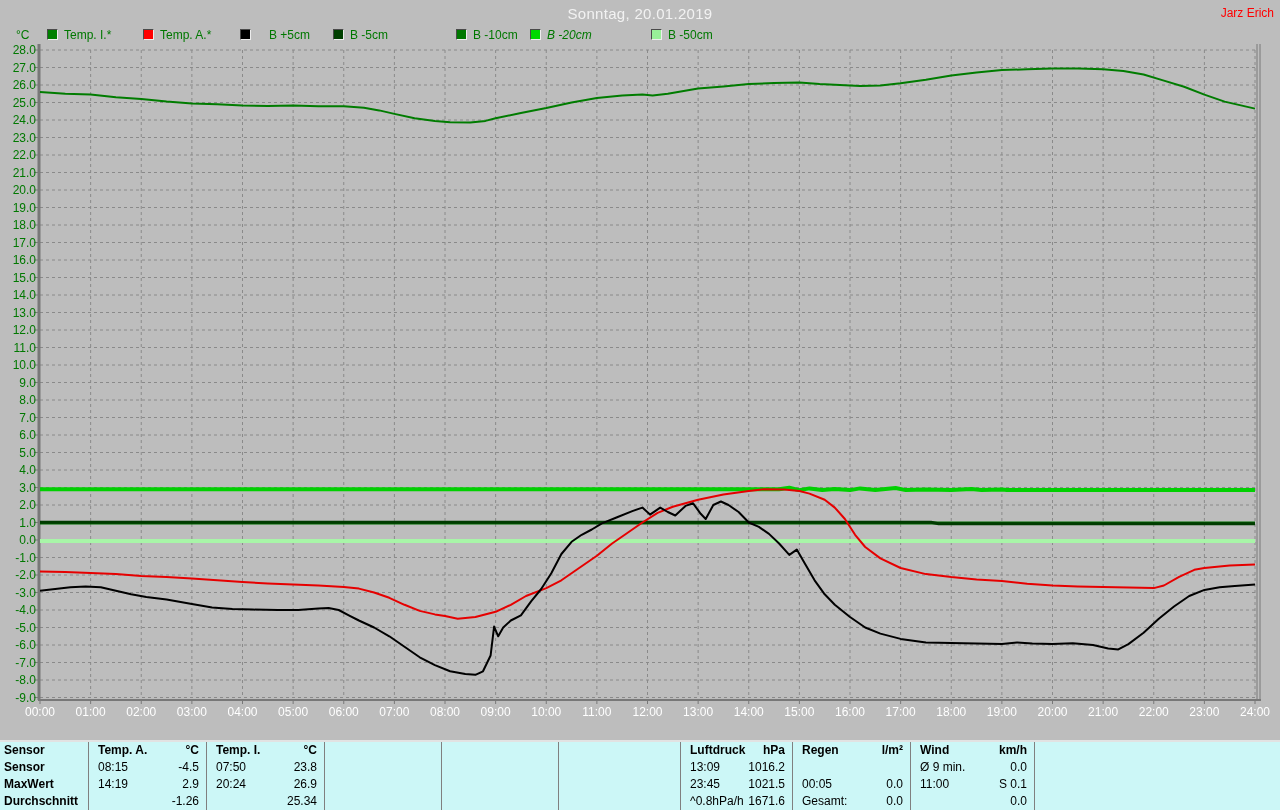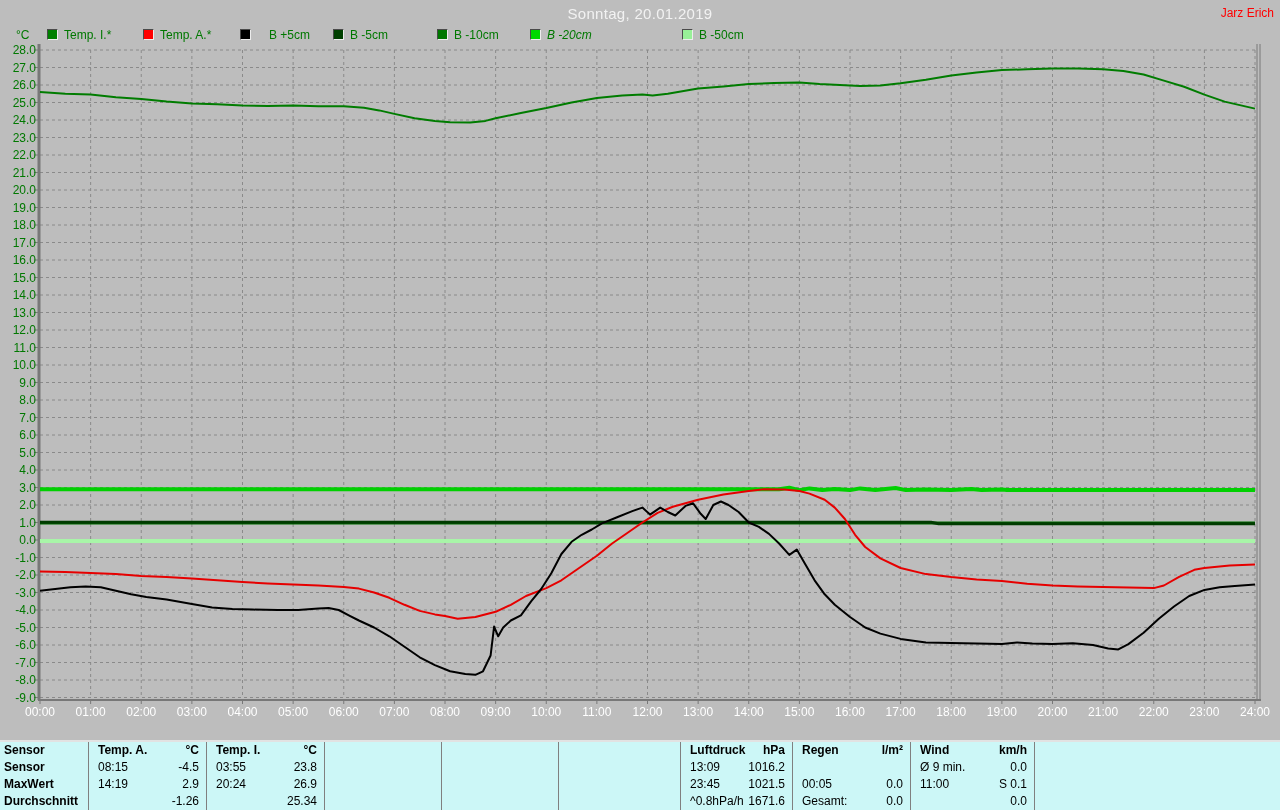--- a/index.html
+++ b/index.html
@@ -51,29 +51,29 @@
       <span>Temp. A.*</span>
     </div>
     <div class="legend-item" style="left: 240px; gap: 12px;">
       <span class="swatch" style="background: rgb(0, 0, 0);"></span>
       <span>B +5cm</span>
     </div>
     <div class="legend-item" style="left: 333px;">
       <span class="swatch" style="background: rgb(0, 64, 0);"></span>
       <span>B -5cm</span>
     </div>
-    <div class="legend-item" style="left: 437px; text-align: right;">
+    <div class="legend-item" style="left: 456px; text-align: right;">
       <span class="swatch" style="background: rgb(0, 120, 0);"></span>
       <span>B -10cm</span>
     </div>
     <div class="legend-item" style="left: 530px; font-style: italic;">
       <span class="swatch" style="background: rgb(0, 216, 0);"></span>
       <span>B -20cm</span>
     </div>
-    <div class="legend-item" style="left: 654px; padding-left: 28px;">
+    <div class="legend-item" style="left: 623px; padding-left: 28px;">
       <span class="swatch" style="background: rgb(152, 240, 152);"></span>
       <span>B -50cm</span>
     </div>
   </div>
 
 <svg id="chart-svg" width="1280" height="740">
     <g>
       <line x1="40" y1="50" x2="1255" y2="50" stroke="#8A8A8A" stroke-width="1" stroke-dasharray="3 3"></line>
       <line x1="40" y1="67.5" x2="1255" y2="67.5" stroke="#8A8A8A" stroke-width="1" stroke-dasharray="3 3"></line>
       <line x1="40" y1="85" x2="1255" y2="85" stroke="#8A8A8A" stroke-width="1" stroke-dasharray="3 3"></line>
@@ -325,21 +325,21 @@
         <span class="lt"></span>
         <span class="rt">-1.26</span>
       </div>
     </div>
     <div class="col" style="width: 118px;">
       <div class="trow hdr">
         <span class="lt">Temp. I.</span>
         <span class="rt">°C</span>
       </div>
       <div class="trow">
-        <span class="lt">03:55</span>
+        <span class="lt">07:50</span>
         <span class="rt">23.8</span>
       </div>
       <div class="trow">
         <span class="lt">20:24</span>
         <span class="rt">26.9</span>
       </div>
       <div class="trow">
         <span class="lt"></span>
         <span class="rt">25.34</span>
       </div>

